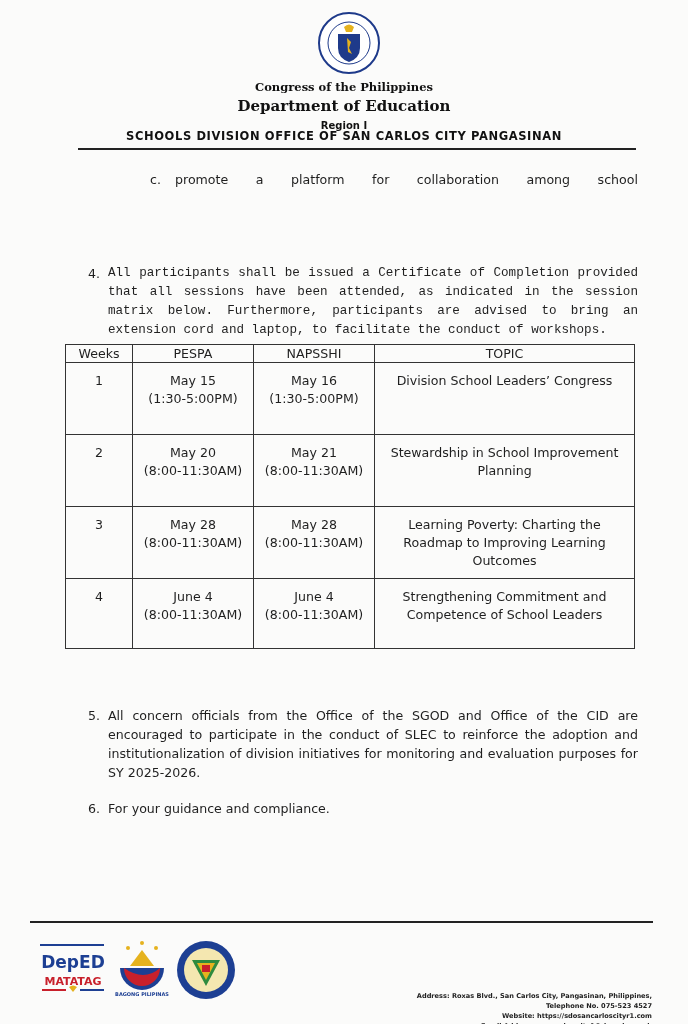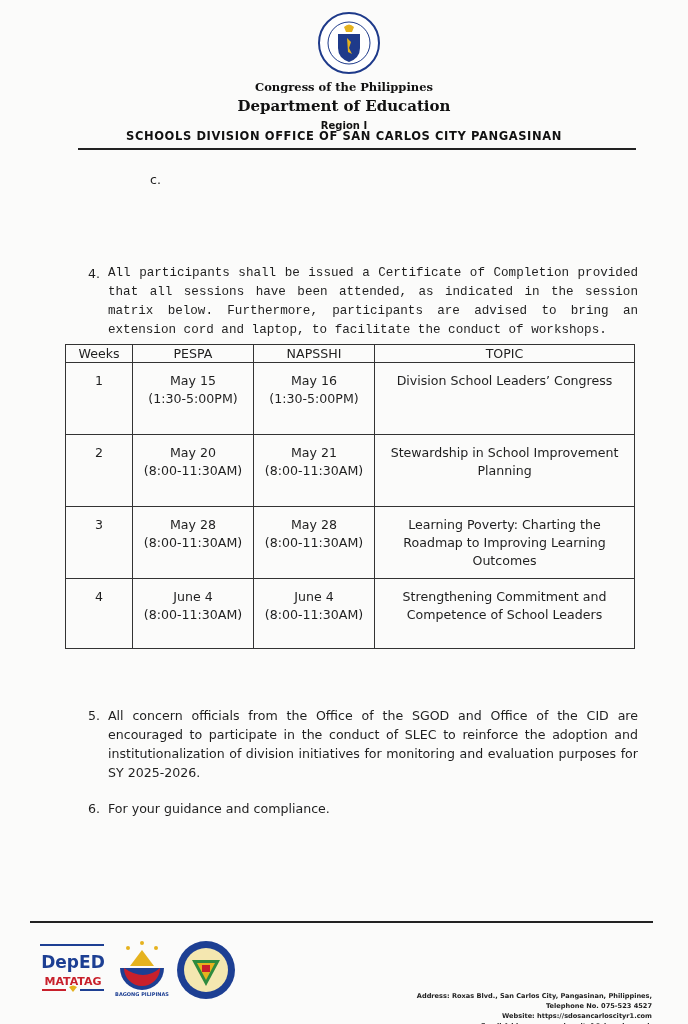--- a/index.html
+++ b/index.html
@@ -55,20 +55,21 @@
   <path d="M29 26 L33 30 L31 36 L34 42 L30 40 Z" fill="#e5b21e"></path>
 </svg>
 <div id="rep" class="abs hdr-line">Congress of the Philippines</div>
 <div id="dep" class="abs hdr-line">Department of Education</div>
 <div id="reg" class="abs hdr-line">Region I</div>
 <div id="sdo" class="abs hdr-line">SCHOOLS DIVISION OFFICE OF SAN CARLOS CITY PANGASINAN</div>
 <div id="hrule" class="abs"></div>
 
 <div id="item-c" class="abs para">
   <span class="num">c.</span>
+  <div class="txt first" style="top:0;height:19px;">promote a platform for collaboration among school</div>
 </div>
 
 <div id="item-4" class="abs para">
   <span class="num">4.</span>
   <div class="txt">All participants shall be issued a Certificate of Completion provided that all sessions have been attended, as indicated in the session matrix below. Furthermore, participants are advised to bring an extension cord and laptop, to facilitate the conduct of workshops.</div>
 </div>
 
 <table id="schedule" class="abs">
   <thead>
     <tr>

